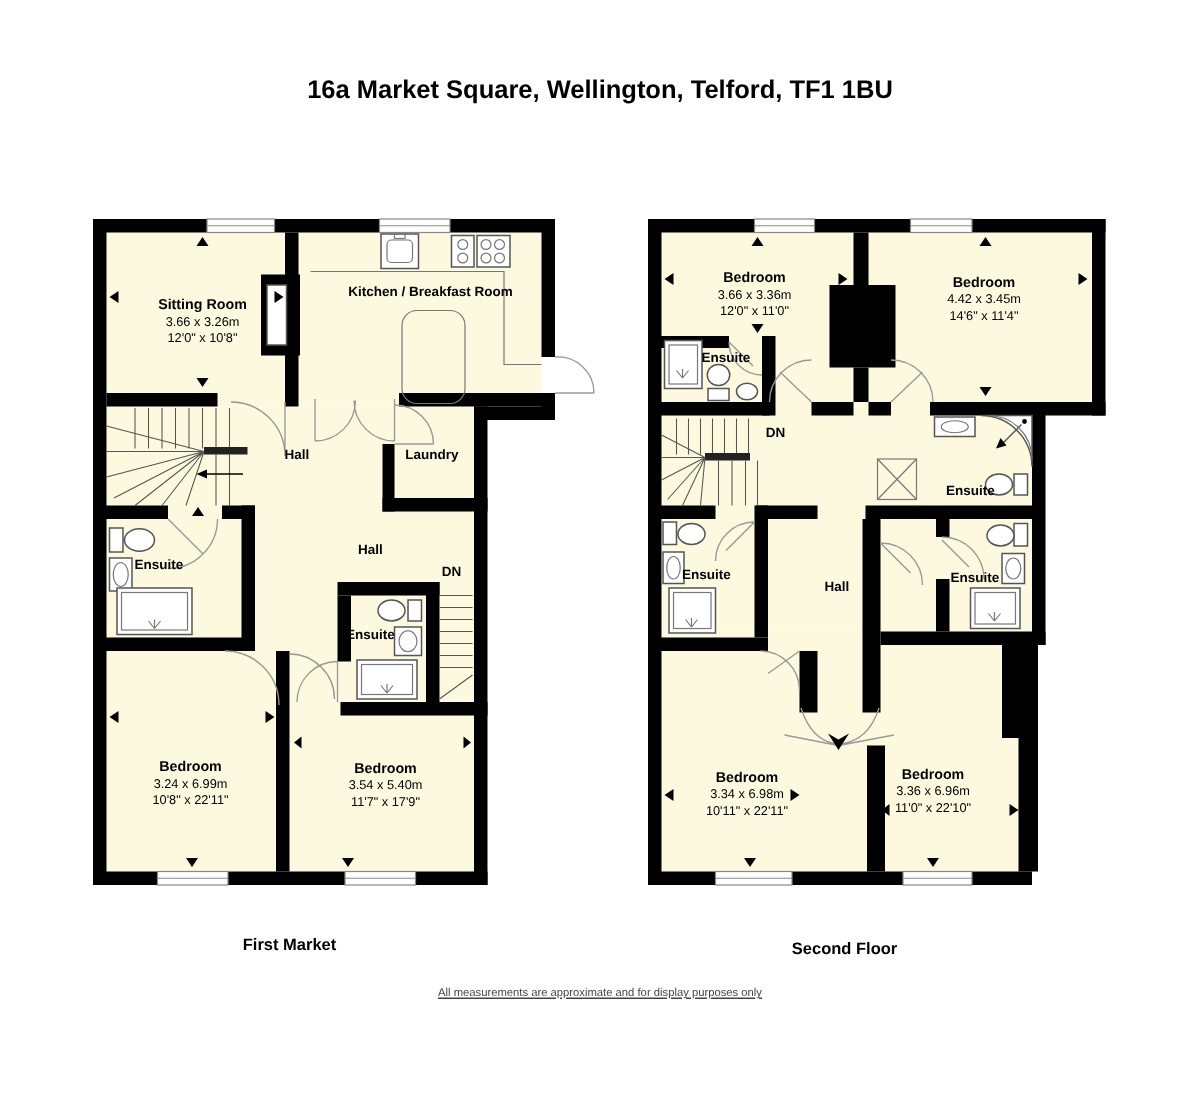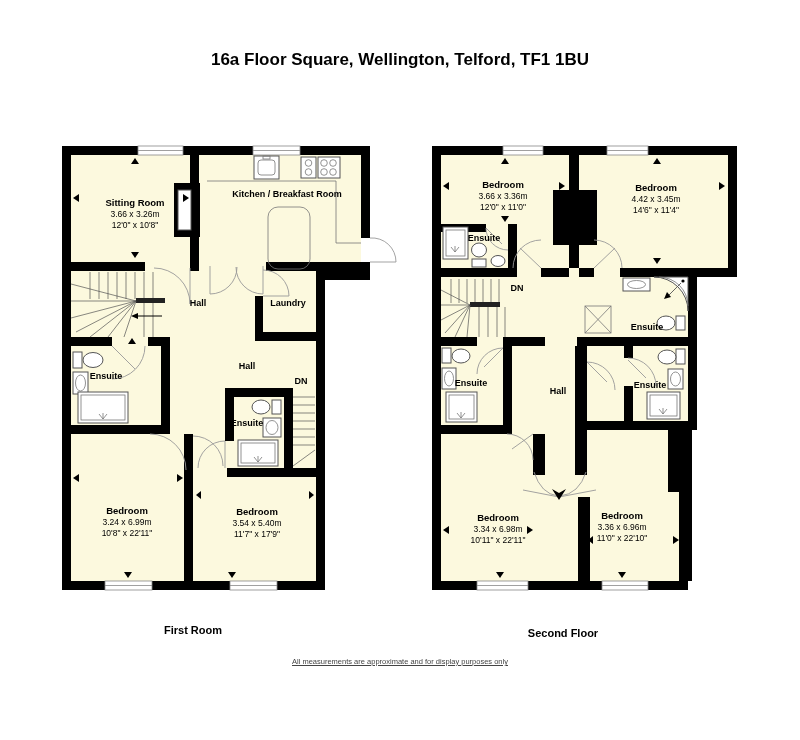--- a/index.html
+++ b/index.html
@@ -22,21 +22,21 @@
   .tread{fill:none;stroke:#555;stroke-width:0.7;}
   .mark{fill:#000;}
   text{fill:#000;}
   .rname{font-size:9.5px;font-weight:bold;text-anchor:middle;}
   .rsm{font-size:9px;font-weight:bold;text-anchor:middle;}
   .rdim{font-size:8.5px;text-anchor:middle;}
 </style>
 </head>
 <body>
 
-<div class="title">16a Floor Square, Wellington, Telford, TF1 1BU</div>
+<div class="title">16a Market Square, Wellington, Telford, TF1 1BU</div>
 
 <svg width="800" height="740" viewBox="0 0 800 740">
 
   <g>
 
     <rect class="floor" x="71" y="155" width="290" height="116"></rect>
     <rect class="floor" x="71" y="271" width="245" height="310"></rect>
 
     <rect class="wall" x="62" y="146" width="308" height="9"></rect>
     <rect class="wall" x="62" y="146" width="9" height="444"></rect>
@@ -337,15 +337,15 @@
     <text class="rsm" x="558" y="394">Hall</text>
     <text class="rname" x="498" y="521">Bedroom</text>
     <text class="rdim" x="498" y="532">3.34 x 6.98m</text>
     <text class="rdim" x="498" y="543">10'11" x 22'11"</text>
     <text class="rname" x="622" y="519">Bedroom</text>
     <text class="rdim" x="622" y="530">3.36 x 6.96m</text>
     <text class="rdim" x="622" y="541">11'0" x 22'10"</text>
   </g>
 </svg>
 
-<div class="flabel first">First Room</div>
+<div class="flabel first">First Market</div>
 <div class="flabel second">Second Floor</div>
 <div class="disclaimer">All measurements are approximate and for display purposes only</div>
 
 </body></html>

